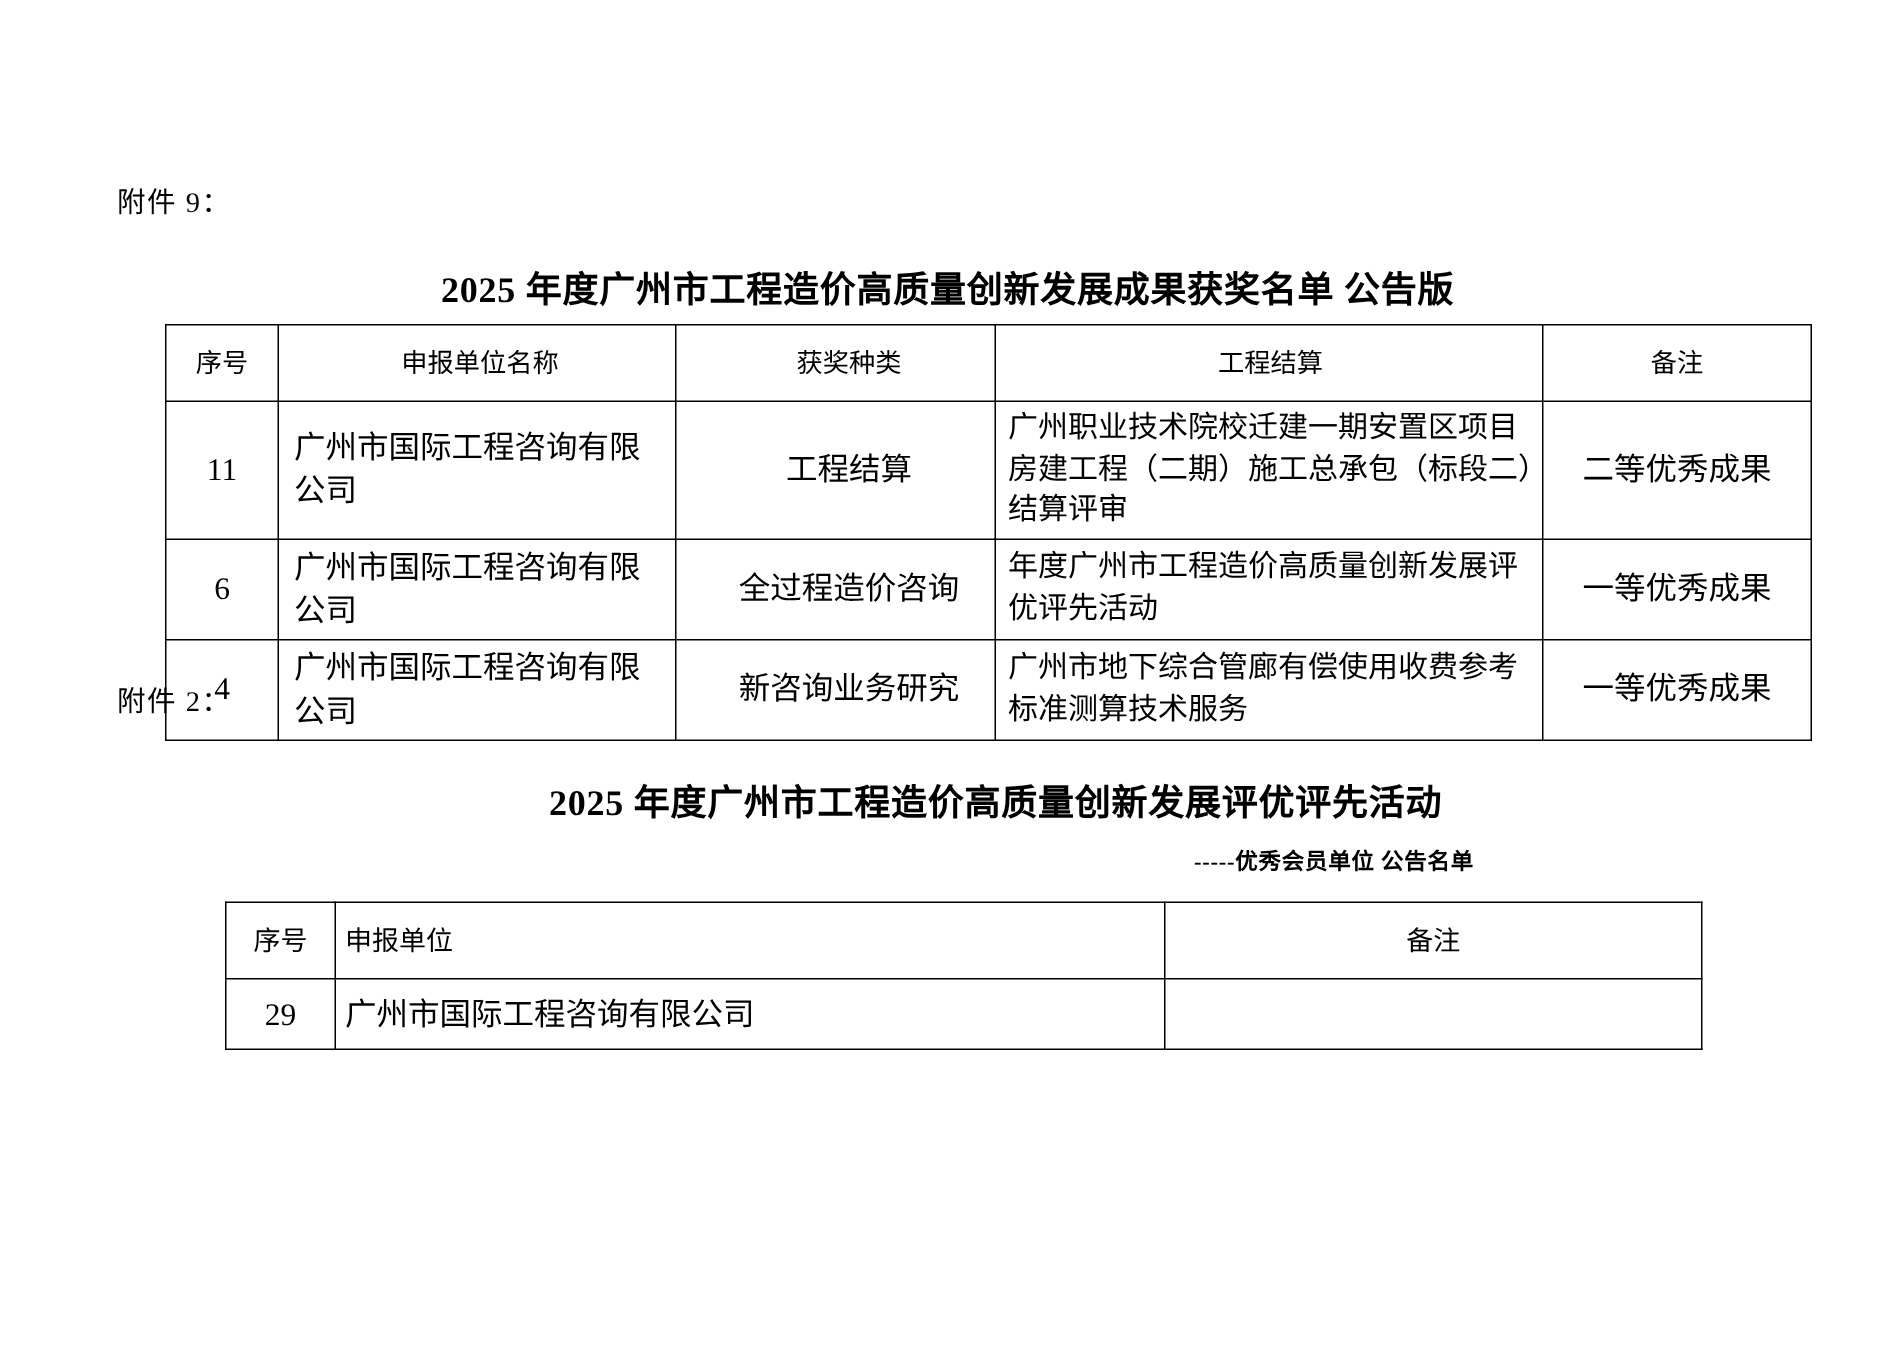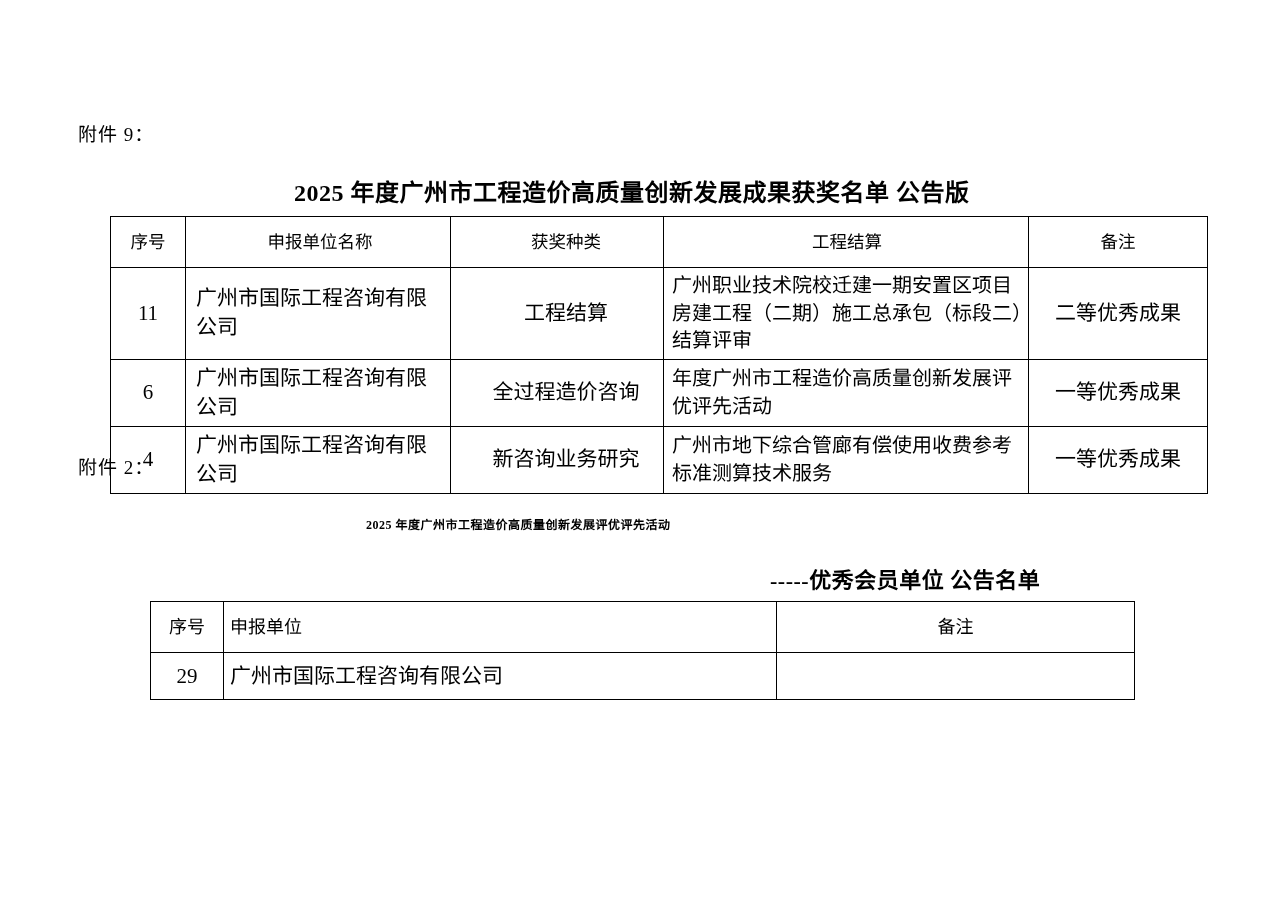--- a/index.html
+++ b/index.html
@@ -34,22 +34,22 @@
 
   
   .doc-title {
     position: absolute;
     font-size: 24px;
     font-weight: bold;
     letter-spacing: 0.5px;
     white-space: nowrap;
   }
   #title1 { left: 294px; top: 173px; }
-  #title2 { left: 366px; top: 515px; font-size: 12px; }
-  #subtitle2 { left: 770px; top: 562px; font-size: 22px; }
+  #title2 { left: 366px; top: 515px; font-size: 24px; }
+  #subtitle2 { left: 796px; top: 562px; font-size: 15px; }
 
   
   table {
     position: absolute;
     border-collapse: collapse;
     table-layout: fixed;
   }
   table td, table th {
     border: 1px solid #000000;
     padding: 4px 6px;

